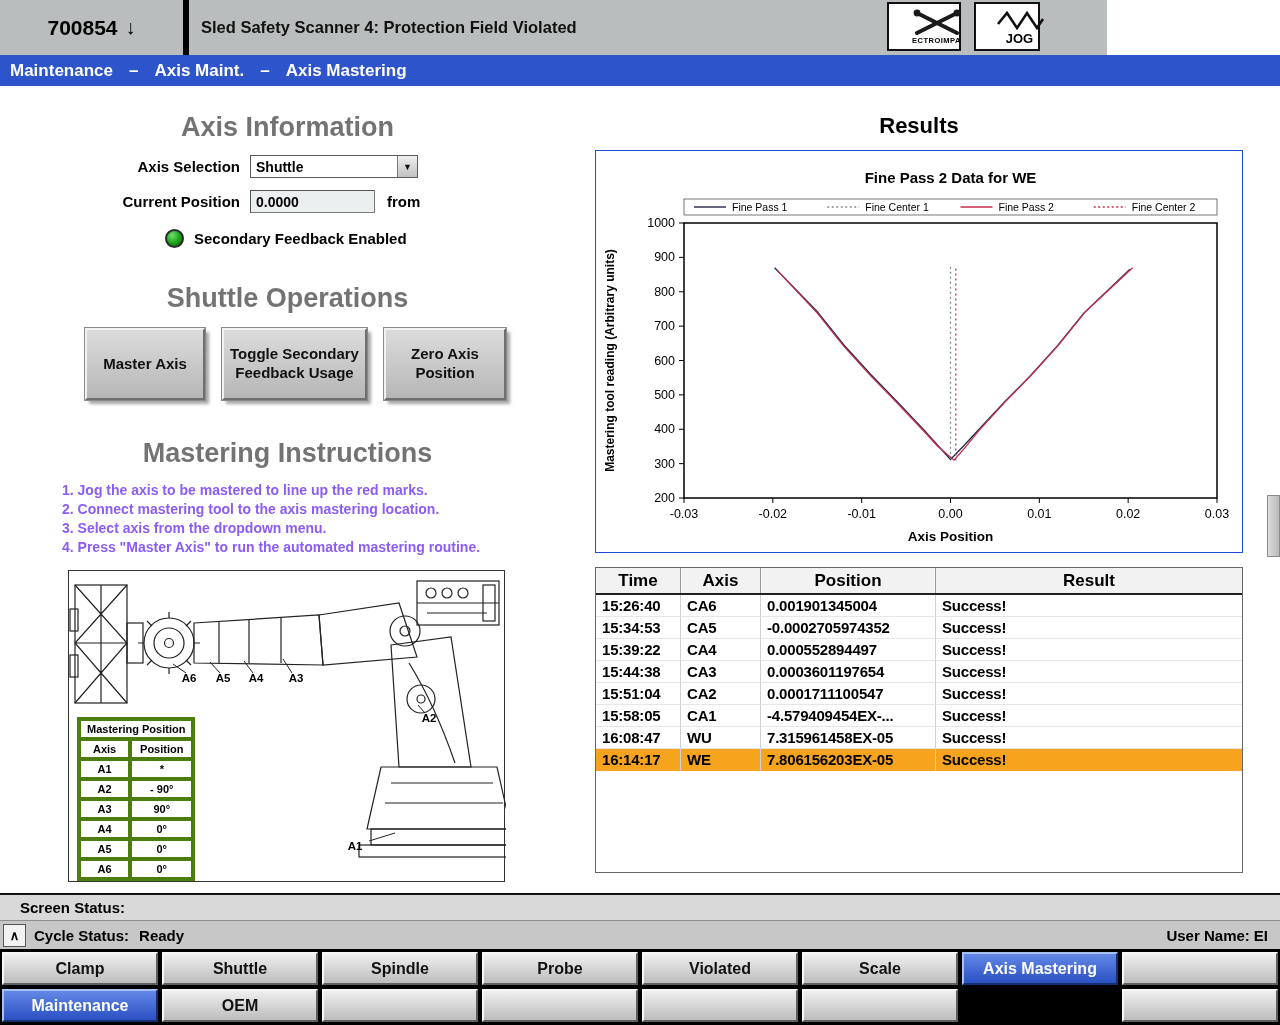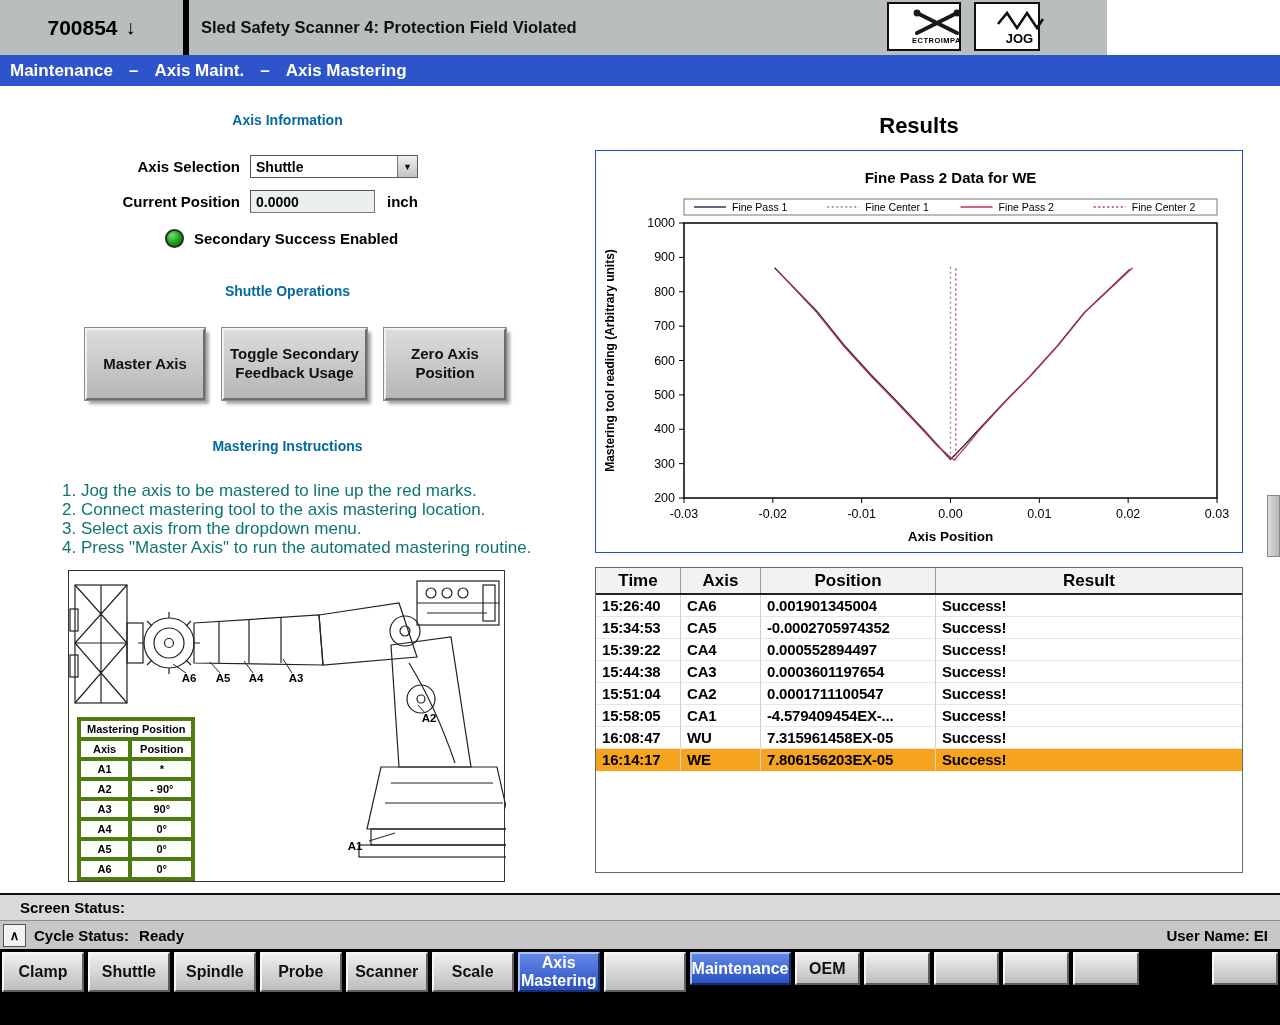--- a/index.html
+++ b/index.html
@@ -21,21 +21,21 @@
   .jog-box { right:8px; width:66px; }
   .logo-box .logo-text { font-size:7.5px; font-weight:bold; letter-spacing:0.5px; margin-top:-2px; }
   .jog-box .jog-text { font-size:13px; font-weight:bold; margin-top:-1px; }
 
   
   .breadcrumb { position:absolute; left:0; top:55px; width:1280px; height:31px; background:#2e54cb;
     display:flex; align-items:center; gap:16px; padding-left:10px;
     color:#fff; font-size:17px; font-weight:bold; }
 
   
-  .h-title { position:absolute; left:60px; width:455px; text-align:center; font-size:14px; font-weight:bold; color:#0369a1; }
+  .h-title { position:absolute; left:60px; width:455px; text-align:center; font-size:27px; font-weight:bold; color:#737373; }
   #axis-info-title { top:112px; }
   #ops-title { top:283px; }
   #instr-title { top:438px; }
 
   .form-row { position:absolute; left:60px; width:470px; display:flex; align-items:center; }
   #row-axis-sel { top:155px; }
   #row-cur-pos { top:190px; }
   .form-label { width:180px; text-align:right; font-size:15px; font-weight:bold; margin-right:10px; }
   .dropdown { width:168px; height:23px; background:#fff; border:1px solid #5a5a5a;
     display:flex; align-items:center; cursor:pointer; position:relative; }
@@ -55,21 +55,21 @@
   .ops-btn-row { position:absolute; left:85px; top:328px; display:flex; gap:17px; }
   .btn3d { background:linear-gradient(#dcdcdc,#b6b6b6); border:2px solid;
     border-color:#f2f2f2 #6e6e6e #6e6e6e #f2f2f2; outline:1px solid #8a8a8a;
     box-shadow:4px 4px 3px rgba(0,0,0,0.35);
     font-family:"Liberation Sans",sans-serif; font-size:15px; font-weight:bold; color:#111;
     display:flex; align-items:center; justify-content:center; text-align:center; cursor:pointer; line-height:1.25; }
   .ops-btn { height:72px; padding:0 6px; }
   .ops-btn.w1 { width:120px; } .ops-btn.w2 { width:145px; } .ops-btn.w3 { width:122px; }
 
   .instr-list { position:absolute; left:62px; top:481px; width:470px; }
-  .step { font-size:17px; font-weight:normal; color:#0f766e; line-height:19px; }
+  .step { font-size:14px; font-weight:bold; color:#8b5cf6; line-height:19px; }
 
   
   .diagram { position:absolute; left:68px; top:570px; width:437px; height:312px;
     background:#fff; border:1px solid #333; }
   .diagram svg { position:absolute; left:0; top:0; }
   .mtable-wrap { position:absolute; left:8px; top:146px; }
   .mtable { border-collapse:collapse; background:#fff; }
   .mtable th, .mtable td { border:4px solid #4d7c0f; font-size:11px; font-weight:bold;
     text-align:center; padding:2px 6px; min-width:48px; }
   .mtable .mt-title { font-size:11px; }
@@ -101,21 +101,21 @@
     font-size:15px; font-weight:bold; }
   .cycle-bar { position:absolute; left:0; top:920px; width:1280px; height:29px; background:#c7c7c7;
     border-top:1px solid #8f8f8f; display:flex; align-items:center; font-size:15px; font-weight:bold; }
   .collapse-btn { width:23px; height:23px; margin:0 8px 0 3px; background:#f2f2f2; border:1px solid #555;
     display:flex; align-items:center; justify-content:center; font-size:13px; font-weight:bold; cursor:pointer; }
   .cycle-value { margin-left:10px; font-weight:bold; }
   .user-box { margin-left:auto; margin-right:12px; display:flex; gap:4px; }
 
   
   .navbar { position:absolute; left:0; top:949px; width:1280px; height:76px; background:#000;
-    display:flex; flex-direction:row; gap:4px; padding:3px 2px 2px 2px; }
+    display:flex; flex-direction:column; gap:4px; padding:3px 2px 2px 2px; }
   .nav-row { display:grid; grid-template-columns:repeat(8,1fr); gap:4px; height:33px; }
   .nav-btn { background:linear-gradient(#efefef,#bdbdbd); border:2px solid;
     border-color:#f6f6f6 #5f5f5f #5f5f5f #f6f6f6;
     font-size:16px; font-weight:bold; color:#111; display:flex; align-items:center; justify-content:center;
     cursor:pointer; font-family:"Liberation Sans",sans-serif; }
   .nav-btn.active { background:linear-gradient(#6488e6,#2a50c2); color:#fff;
     border-color:#a9c0f2 #16306f #16306f #a9c0f2; }
   .nav-empty { background:#000; }
 </style>
 </head>
@@ -162,26 +162,26 @@
     <div class="form-label">Axis Selection</div>
     <div class="dropdown">
       <span class="dd-value">Shuttle</span>
       <span class="dd-btn">▼</span>
     </div>
   </div>
 
   <div class="form-row" id="row-cur-pos">
     <div class="form-label">Current Position</div>
     <input class="pos-input" readonly="" value="0.0000" style="">
-    <span class="unit-label">inch</span>
+    <span class="unit-label">from</span>
   </div>
 
   <div class="feedback-row">
     <div class="led"></div>
-    <span class="feedback-label">Secondary Success Enabled</span>
+    <span class="feedback-label">Secondary Feedback Enabled</span>
   </div>
 
   <div class="h-title" id="ops-title">Shuttle  Operations</div>
 
   <div class="ops-btn-row">
     <button class="btn3d ops-btn w1">Master Axis</button>
     <button class="btn3d ops-btn w2">Toggle Secondary Feedback Usage</button>
     <button class="btn3d ops-btn w3">Zero Axis Position</button>
   </div>
 
@@ -419,21 +419,21 @@
       <span>EI</span>
     </div>
   </div>
 
   <div class="navbar">
     <div class="nav-row">
         <button class="nav-btn">Clamp</button>
         <button class="nav-btn">Shuttle</button>
         <button class="nav-btn">Spindle</button>
         <button class="nav-btn">Probe</button>
-        <button class="nav-btn">Scanner</button>
+        <button class="nav-btn">Violated</button>
         <button class="nav-btn">Scale</button>
         <button class="nav-btn active">Axis Mastering</button>
         <button class="nav-btn"></button>
       </div>
     <div class="nav-row">
         <button class="nav-btn active">Maintenance</button>
         <button class="nav-btn">OEM</button>
         <button class="nav-btn"></button>
         <button class="nav-btn"></button>
         <button class="nav-btn"></button>

